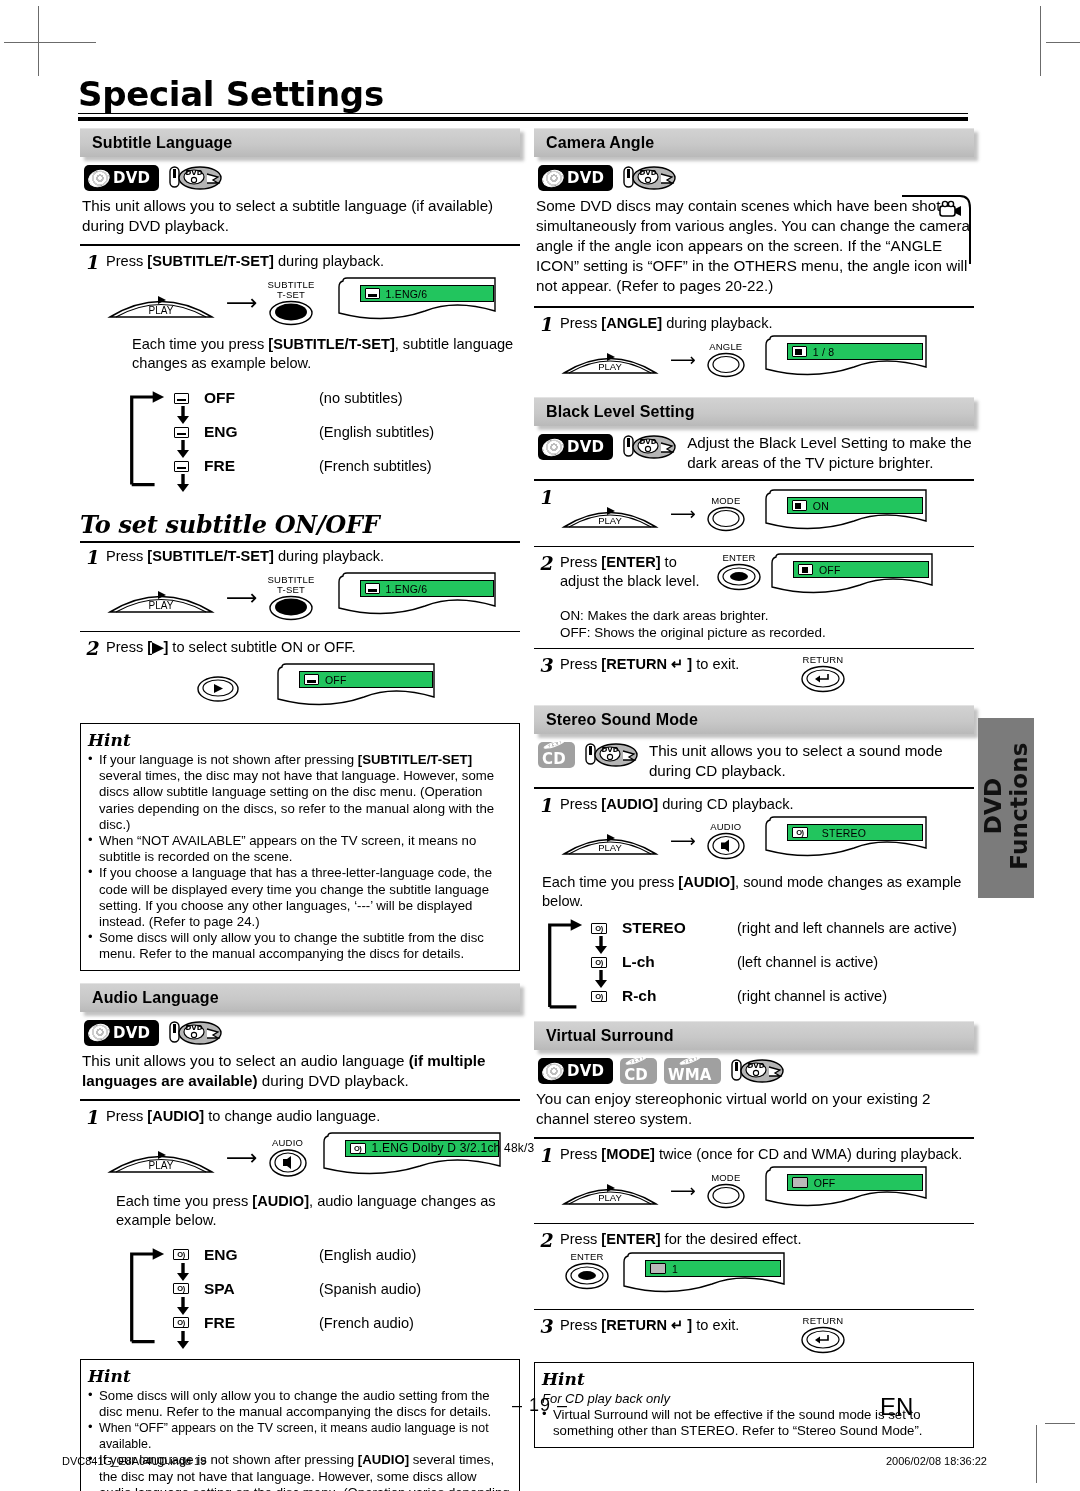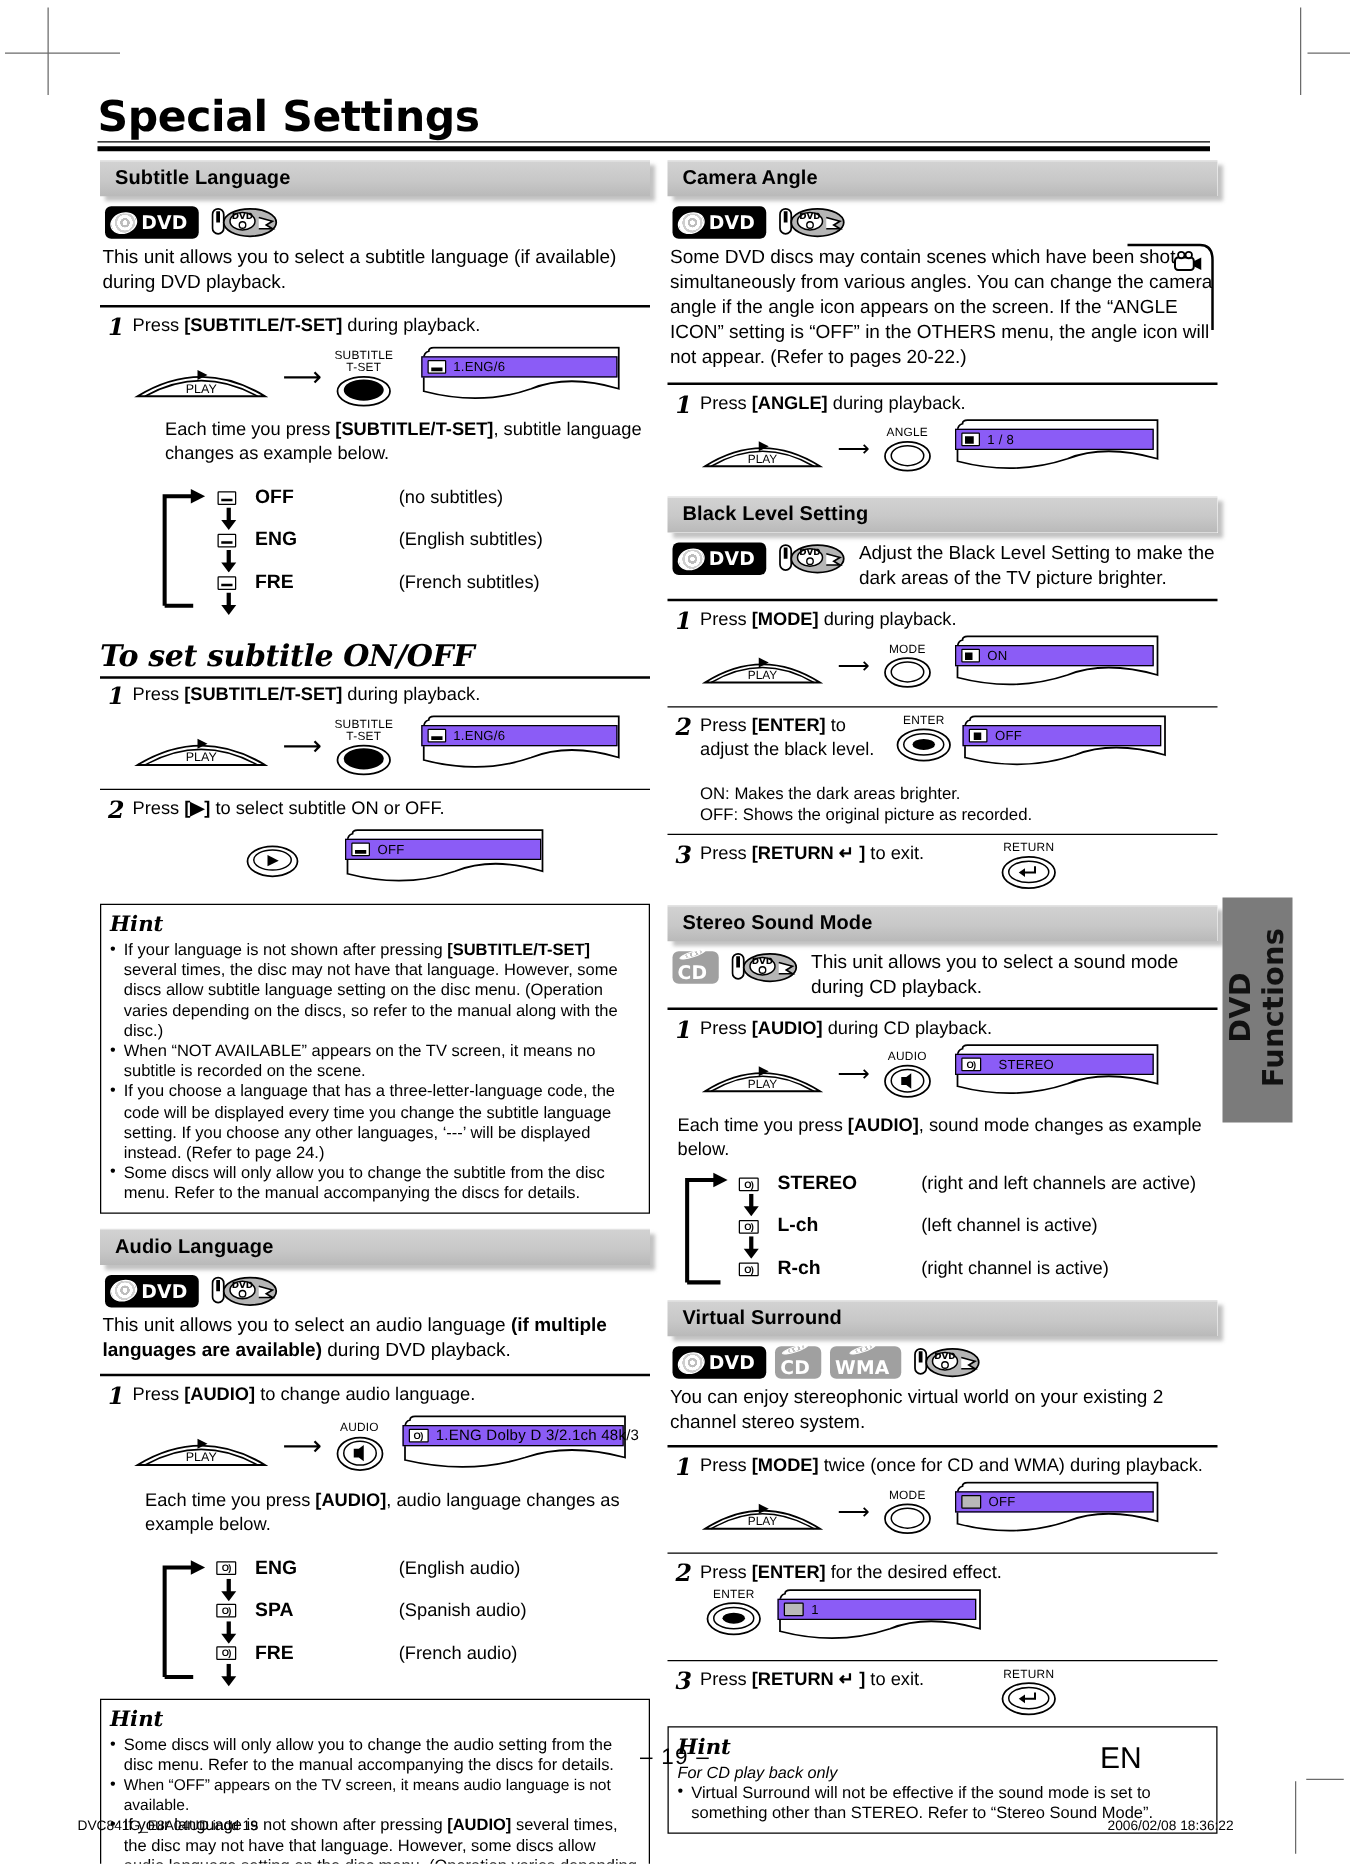--- a/index.html
+++ b/index.html
@@ -79,22 +79,22 @@
   
   .keyrow{display:flex;align-items:center;gap:6px;margin-top:6px;}
   .arrow-r{font-size:22px;line-height:1;margin:0 4px;font-family:"DejaVu Sans",sans-serif;}
 
   .keylabel{font-size:9.5px;text-align:center;line-height:10px;letter-spacing:0.2px;}
   .keyunit{display:flex;flex-direction:column;align-items:center;}
 
   
   .osd{position:relative;}
   .osd-bar{
-    position:absolute;left:2px;top:8px;right:11px;height:17px;
-    border:1.3px solid #000;background:#8b5cf6;
+    position:absolute;left:25px;top:8px;right:11px;height:17px;
+    border:1.3px solid #000;background:#22c55e;
     display:flex;align-items:center;gap:6px;padding-left:4px;box-sizing:border-box;text-align:center;
   }
   .osd-txt{font-size:10.5px;letter-spacing:0.2px;white-space:nowrap;}
   .ic{flex:0 0 auto;}
 
   
   .icon-sub{width:15px;height:11px;border:1.4px solid #000;border-radius:1px;background:#fff;position:relative;box-sizing:border-box;}
   .icon-sub:after{content:"";position:absolute;left:2px;right:2px;bottom:1.5px;height:2.5px;background:#000;}
   .icon-aud{width:16px;height:11px;border:1.4px solid #000;border-radius:1px;background:#fff;position:relative;box-sizing:border-box;
     display:flex;align-items:center;justify-content:center;font-size:7.5px;font-weight:bold;letter-spacing:-0.5px;}
@@ -558,23 +558,20 @@
           </svg>
         </div>
       </div>
       <div class="btext" style="margin:0 0 0 10px;flex:1;">Adjust the Black Level Setting to make the dark areas of the TV picture brighter.</div>
     </div>
     <div class="hr" style="margin-top:6px;"></div>
 
     <div class="step">
       <div class="step-n">1</div>
       <div class="step-body">
-        <div class="step-txt">
-          <span>Press </span><b>[MODE]</b><span> during playback.</span>
-        </div>
         <div class="keyrow" style="margin-top:2px;">
           <svg width="100" height="32" viewBox="0 0 100 32">
             <path d="M4 29 Q50 0 96 29 Z" fill="#fff" stroke="#000" stroke-width="1.5"></path>
             <path d="M9 29 Q50 5 91 29" fill="none" stroke="#000" stroke-width="1.2"></path>
             <path d="M47 9 L55 13 L47 17 Z" fill="#000"></path>
             <text x="50" y="26" font-size="9.5" text-anchor="middle" font-family="Liberation Sans">PLAY</text>
           </svg>
           <div class="arrow-r" style="font-size:18px;">⟶</div>
           <div class="keyunit">
             <div class="keylabel">MODE</div>

